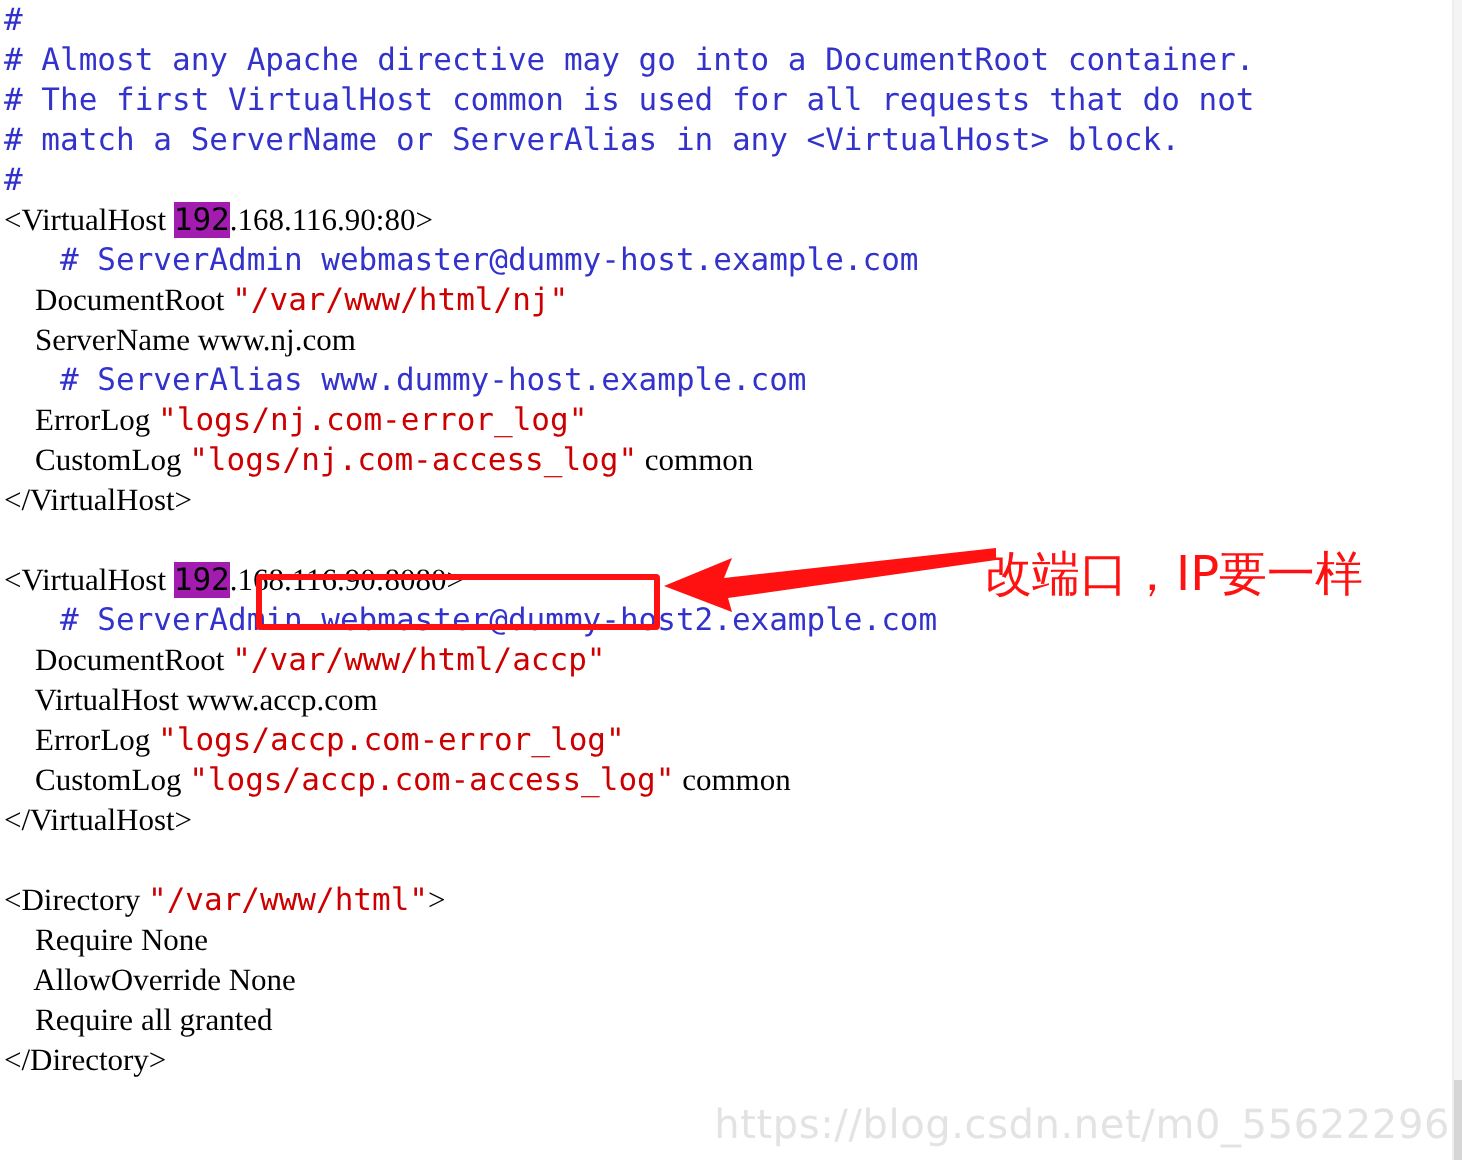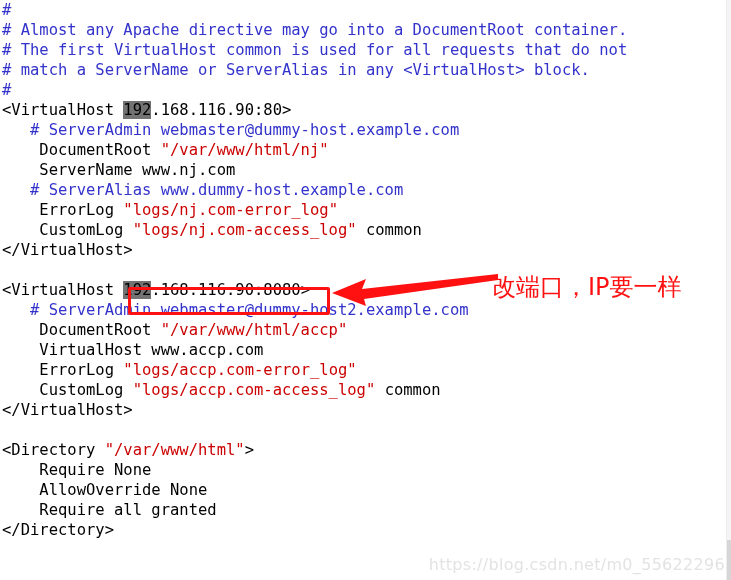--- a/index.html
+++ b/index.html
@@ -34,23 +34,23 @@
     font-size: 15.5px;
     letter-spacing: 0px;
     white-space: pre;
     color: #000000;
     padding-left: 2px;
   }
 
   
   .tok-comment  { color: #3333cc; }
   .tok-string   { color: #cc0000; }
-  .tok-plain    { color: #000000; }
+  .tok-plain    { color: #000000; font-family: Liberation Serif, serif; }
   .tok-hl {
-    background: #737373;
+    background: #a21caf;
     color: #000000;
   }
 
   
   #port-highlight-box {
     position: absolute;
     left: 128px;
     top: 287px;
     width: 202px;
     height: 28px;
@@ -81,21 +81,21 @@
     color: #ff1111;
     white-space: pre;
   }
 
   
   #watermark {
     position: absolute;
     right: 6px;
     bottom: 6px;
     font-family: "DejaVu Sans", "Liberation Sans", sans-serif;
-    font-size: 16px;
+    font-size: 20px;
     color: #e3e3e3;
     letter-spacing: 0.3px;
     white-space: pre;
     text-align: center;
   }
 
   
   #edge-scrollbar {
     position: absolute;
     right: 0;

